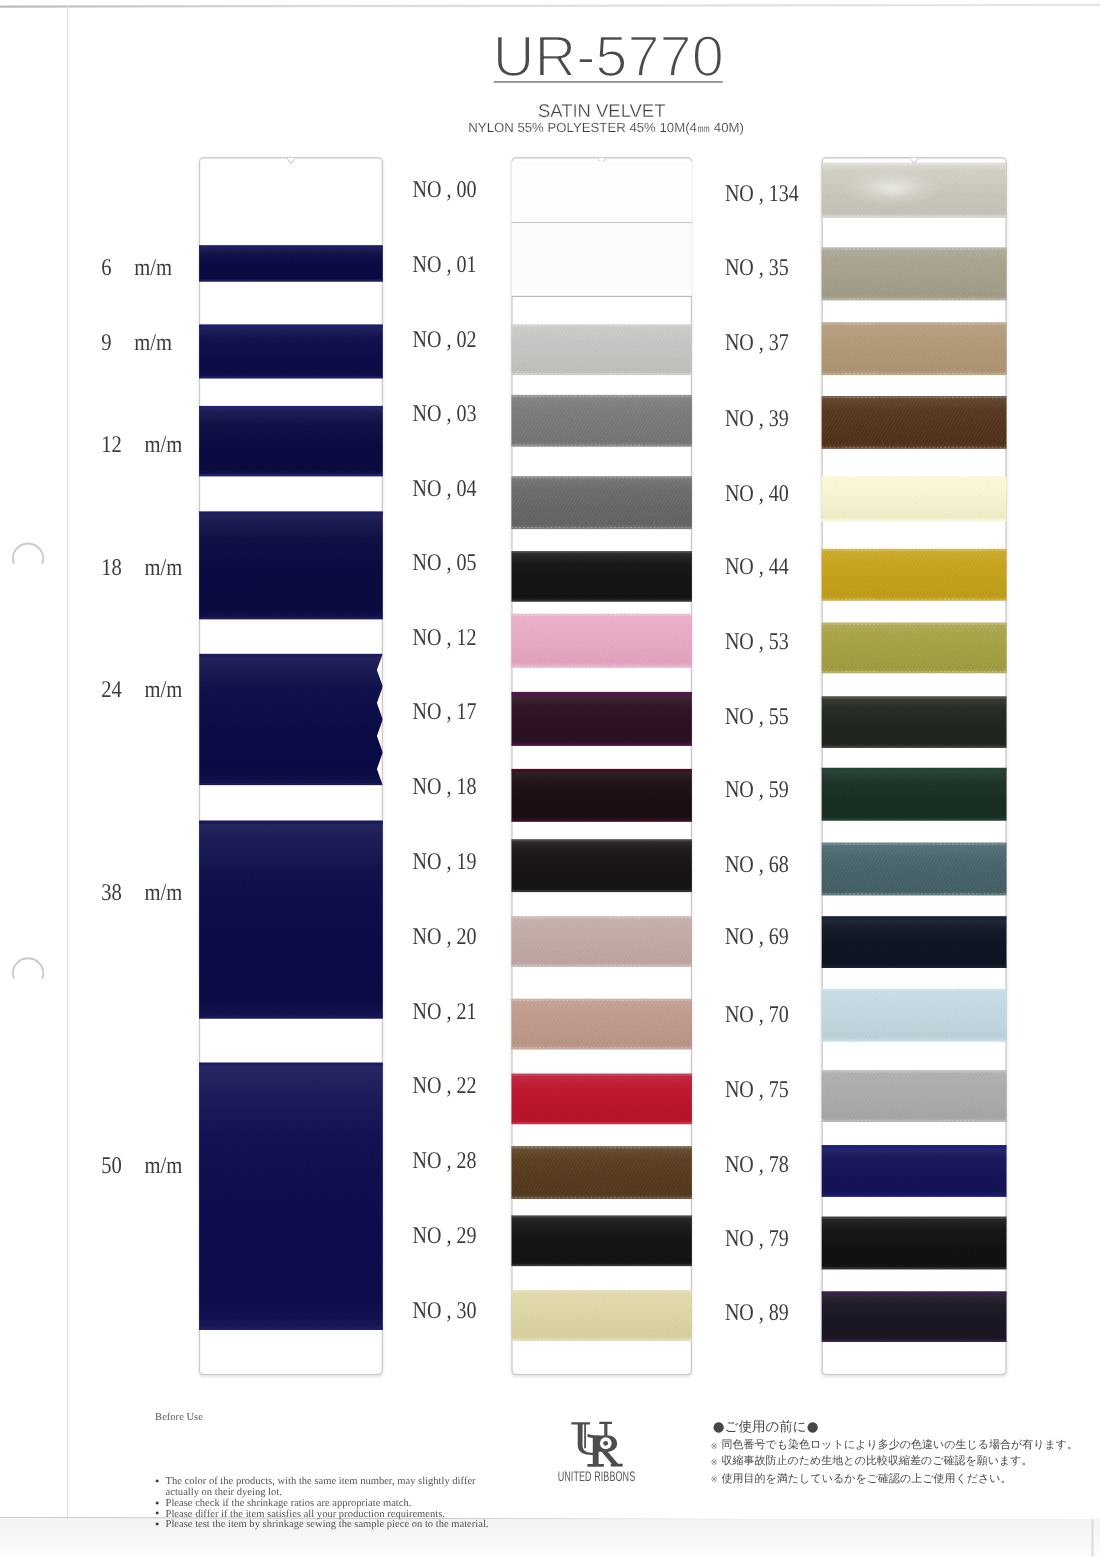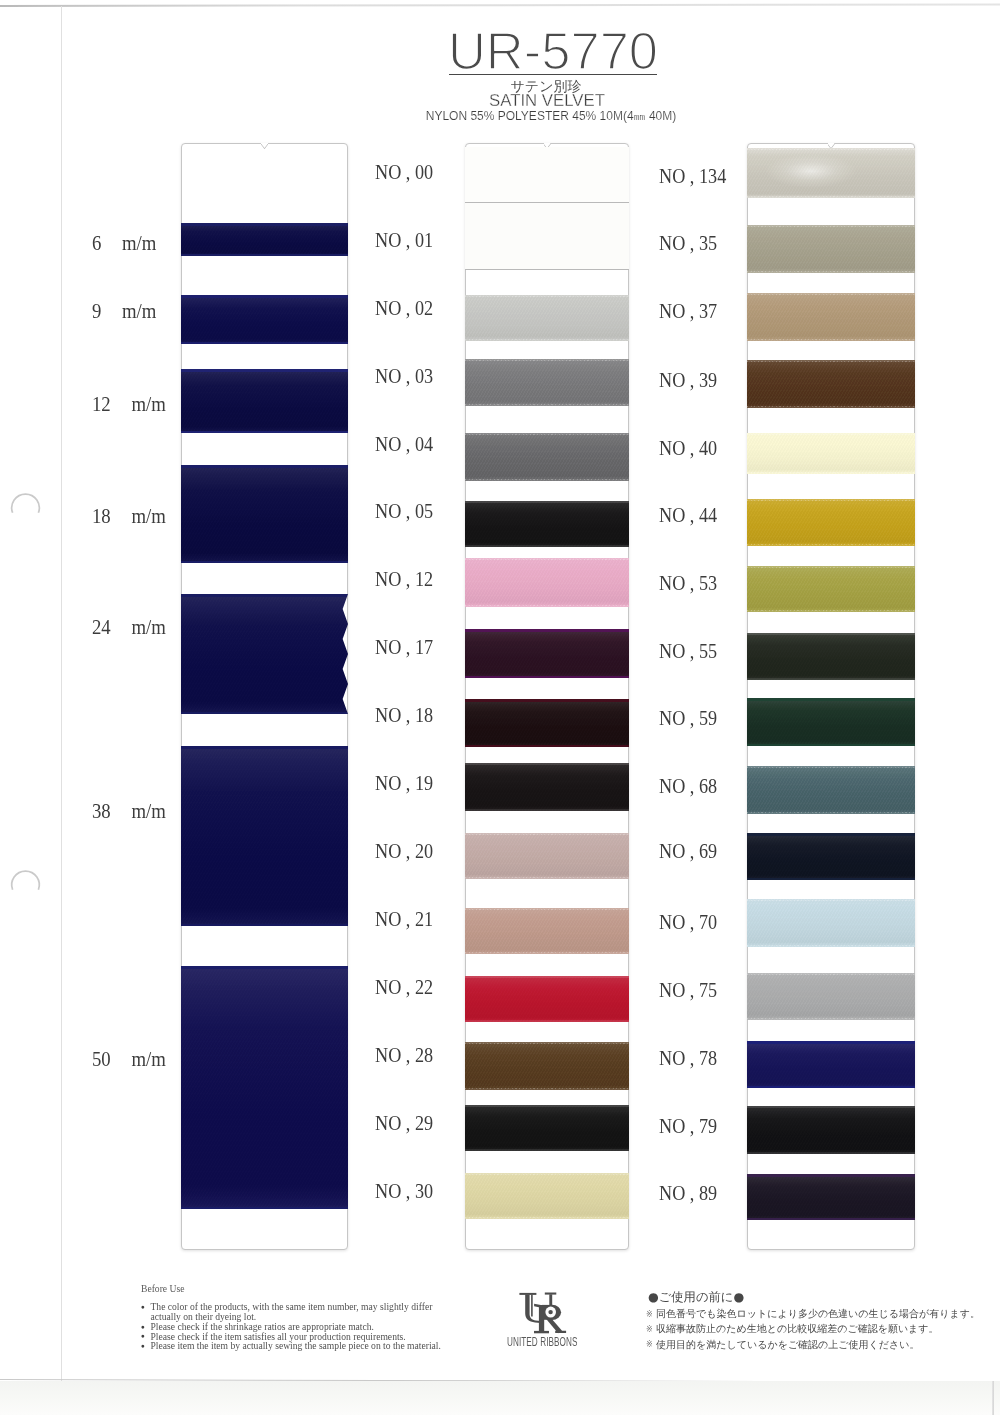--- a/index.html
+++ b/index.html
@@ -79,21 +79,21 @@
   
   .wlabel{position:absolute;color:#3c3c3c;font-size:21.8px;line-height:20px;white-space:nowrap;
      transform:scaleX(0.86);transform-origin:0 50%;}
   .wlabel .num{display:inline-block;text-align:left;}
   .wlabel .unit{display:inline-block;margin-left:24px;}
   .nolabel{position:absolute;color:#3c3c3c;font-size:21.8px;line-height:20px;white-space:nowrap;
      transform:scaleX(0.835);transform-origin:0 50%;}
 
   
   .ft-en-title{position:absolute;left:141px;top:1284px;font-size:9.6px;line-height:10px;color:#5b5b5b;}
-  .ft-en-list{position:absolute;left:141px;top:1302px;width:330px;
+  .ft-en-list{position:absolute;left:141px;top:1342px;width:330px;
      font-size:9.6px;color:#515151;line-height:9.85px;}
   .ft-en-list .li{position:relative;padding-left:9.5px;white-space:nowrap;}
   .ft-en-list .li .bullet{position:absolute;left:0;top:-0.2px;font-size:6.5px;color:#3f3f3f;}
   .ft-en-list .cont{padding-left:9.5px;white-space:nowrap;}
   .ft-logo{position:absolute;left:491px;top:1290px;width:100px;text-align:center;}
   .ft-logo-text{position:absolute;left:507px;top:1336px;
      font-family:"Liberation Sans",sans-serif;font-size:12.7px;line-height:13px;
      letter-spacing:0.1px;color:#5a5a5a;white-space:nowrap;
      transform:scaleX(0.645);transform-origin:0 50%;}
   .ft-jp-title{position:absolute;left:648px;top:1291px;font-family:"DejaVu Sans",sans-serif;
@@ -141,21 +141,20 @@
     <path d="M4.6 22.8 A 13.8 13.8 0 1 1 30.4 22.8" fill="none" stroke="#cacaca" stroke-width="1.7"></path>
   </svg>
   <svg class="punch" style="left:8px;top:867px;" width="36" height="26" viewBox="0 0 36 26">
     <path d="M4.6 22.8 A 13.8 13.8 0 1 1 30.4 22.8" fill="none" stroke="#cacaca" stroke-width="1.7"></path>
   </svg>
 
   <svg class="hdr-code" width="400" height="60" viewBox="0 0 400 60">
     <text id="hdr-code-text" x="200" y="47" text-anchor="middle" font-family="Liberation Sans, sans-serif" font-size="52.5" fill="#4b4b4b" stroke="#ffffff" stroke-width="1.7" stroke-linejoin="round">UR-5770</text>
   </svg>
   <div class="hdr-rule"></div>
-  <div class="hdr-jp">サテン別珍</div>
   <svg class="hdr-en" width="300" height="20" viewBox="0 0 300 20">
     <text x="150" y="15" text-anchor="middle" font-family="Liberation Sans, sans-serif" font-size="16.8" fill="#3f3f3f" stroke="#ffffff" stroke-width="0.3" stroke-linejoin="round">SATIN VELVET</text>
   </svg>
   <svg class="hdr-comp" width="400" height="16" viewBox="0 0 400 16">
     <text x="200" y="12" text-anchor="middle" font-family="Liberation Sans, sans-serif" font-size="12" fill="#3f3f3f" stroke="#ffffff" stroke-width="0.15" stroke-linejoin="round">NYLON 55%  POLYESTER 45%  10M(4㎜ 40M)</text>
   </svg>
 
   <div id="columns">
       <div class="wlabel" style="left: 92px; top: 233px;"><span class="num">6</span><span class="unit">m/m</span></div>
       <div class="wlabel" style="left: 92px; top: 301px;"><span class="num">9</span><span class="unit">m/m</span></div>
@@ -1056,22 +1055,22 @@
           <div class="selv b" style="background: rgb(58, 32, 80); opacity: 0.85; height: 2.5px;"></div>
         </div>
       </div>
     </div>
 
   <div class="ft-en-title">Before Use</div>
   <div class="ft-en-list" id="ft-en-list">
       <div class="li"><span class="bullet">●</span><span>The color  of the products, with the same item number, may slightly differ</span></div>
       <div class="cont">actually on their dyeing lot.</div>
       <div class="li"><span class="bullet">●</span><span>Please check if the shrinkage ratios are appropriate match.</span></div>
-      <div class="li"><span class="bullet">●</span><span>Please check if the item satisfies all your production requirements.</span></div>
-      <div class="li"><span class="bullet">●</span><span>Please item the item by actually sewing the sample piece on to the material.</span></div>
+      <div class="li"><span class="bullet">●</span><span>Please differ if the item satisfies all your production requirements.</span></div>
+      <div class="li"><span class="bullet">●</span><span>Please test the item by shrinkage sewing the sample piece on to the material.</span></div>
     </div>
 
   <div class="ft-logo">
     <svg width="56" height="46" viewBox="0 0 56 46">
       <g fill="#4d4d4d">
 
         <path d="M6.4 2.9 h17.0 v2.0 h-17.0 z"></path>
 
         <path d="M12.2 4.5 h4.4 v19.6 c0 3.6 2.2 6.0 6.2 6.4 l4.6 0.5 v2.0 l-5.3 -0.5
                  c-6.3 -0.6 -9.9 -3.7 -9.9 -8.9 z"></path>

